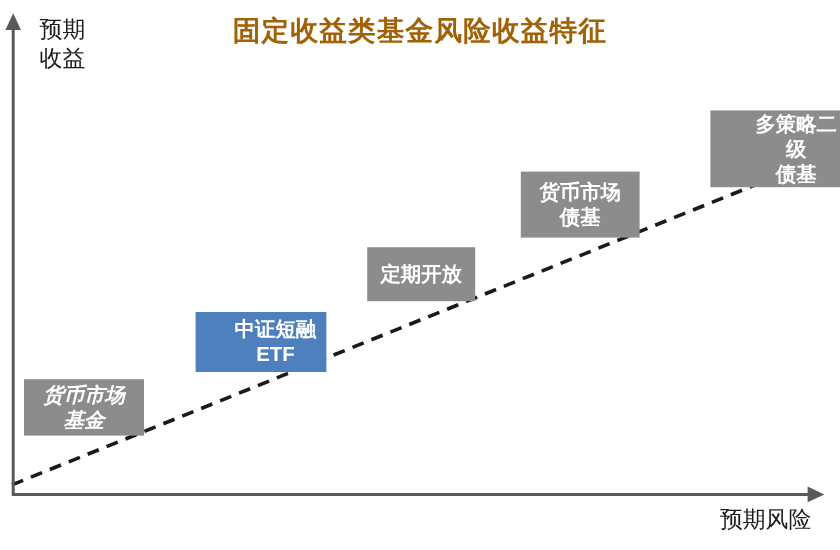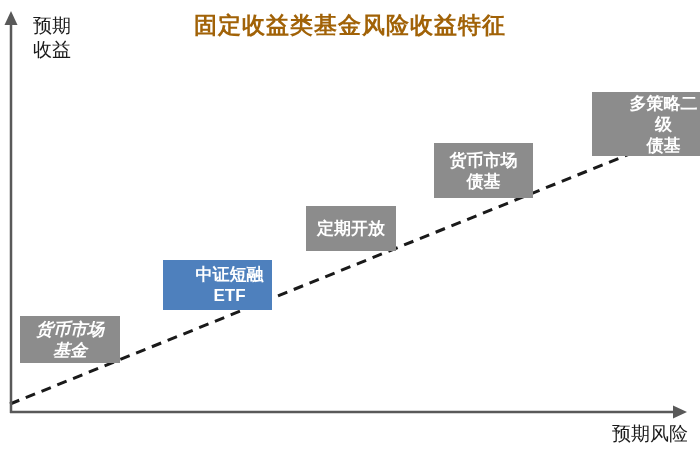--- a/index.html
+++ b/index.html
@@ -17,21 +17,21 @@
     font-size:23px;font-weight:bold;color:#a16207;
     letter-spacing:1px;
   }
   .axis-label{
     position:absolute;
     font-size:19px;color:#1a1a1a;
     white-space:pre-line;
     line-height:24px;
   }
   .y-label{left:33px;top:14px;}
-  .x-label{left:588px;top:422px;width:100px;text-align:right;}
+  .x-label{left:588px;top:422px;width:100px;text-align:center;}
   .fund-box{
     position:absolute;
     display:flex;align-items:center;justify-content:center;
     background:#8c8c8c;
     color:#ffffff;
     font-size:17px;font-weight:bold;
     text-align:center;
     line-height:21px;
     white-space:pre-line;
     box-sizing:border-box;

